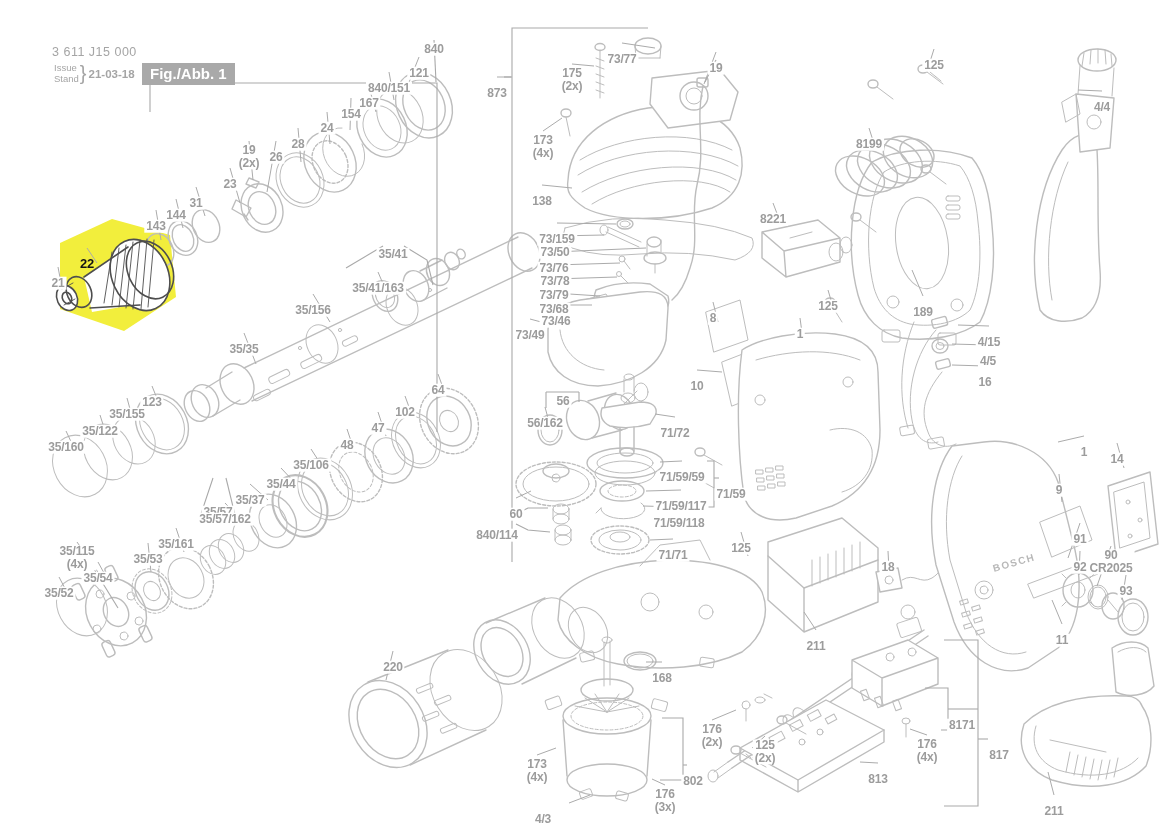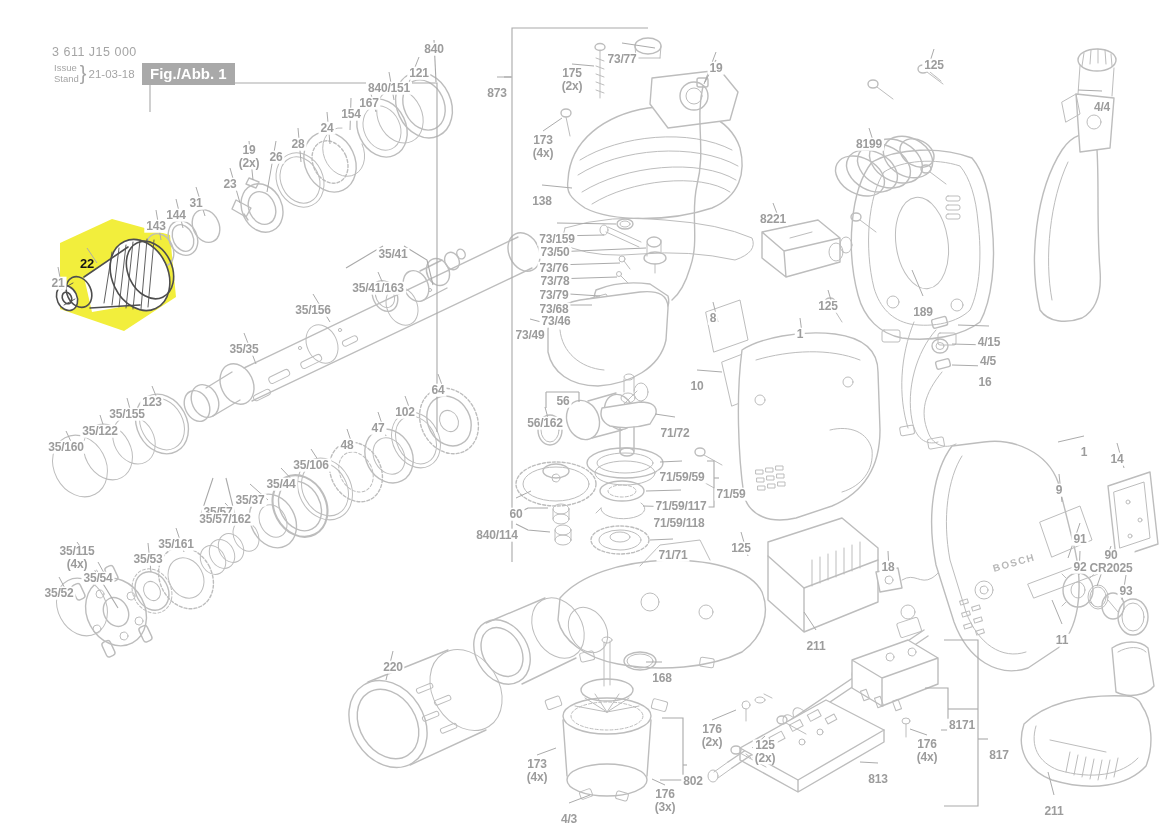--- a/index.html
+++ b/index.html
@@ -20,21 +20,21 @@
   #labels{position:absolute;left:0;top:0;width:100%;height:100%;margin-top:16px;}
   .plabel{position:absolute;transform:translate(-50%,-50%);font-weight:700;font-size:12px;
           color:#9c9c9c;background:#fff;padding:0 2px;line-height:1.05;text-align:center;
           white-space:nowrap;letter-spacing:-.2px;}
   .plabel.hl{color:#141414;background:transparent;font-size:13px;}
   
   #doc-number{position:absolute;left:52px;top:45px;font-size:12.5px;color:#a5a5a5;letter-spacing:.5px;}
   #issue-block{position:absolute;left:54px;top:62px;color:#a5a5a5;display:flex;align-items:center;}
   #issue-words{font-size:9.5px;line-height:1.15;}
   #issue-brace{font-size:20px;font-weight:400;margin:0 2px 0 1px;}
-  #issue-date{font-size:11.5px;}
+  #issue-date{font-size:11.5px;font-weight:bold;}
   #fig-badge{position:absolute;left:142px;top:63px;background:#a9a9a9;color:#fff;
              font-size:15px;font-weight:700;padding:2px 8px 3px 8px;}
   
   #footer-note{position:absolute;left:44px;top:755px;font-size:11px;color:#b8b8b8;line-height:1.18;}
   #footer-note div{white-space:nowrap;}
 </style>
 </head>
 <body>
 
 <div id="stage">
@@ -756,21 +756,21 @@
         <div>173</div>
         <div>(4x)</div>
       </div>
       <div class="plabel" style="left: 693px; top: 765px;">
         <div>802</div>
       </div>
       <div class="plabel" style="left: 665px; top: 785px;">
         <div>176</div>
         <div>(3x)</div>
       </div>
-      <div class="plabel" style="left: 569px; top: 803px;">
+      <div class="plabel" style="left: 543px; top: 803px;">
         <div>4/3</div>
       </div>
       <div class="plabel" style="left: 712px; top: 720px;">
         <div>176</div>
         <div>(2x)</div>
       </div>
       <div class="plabel" style="left: 934px; top: 49px;">
         <div>125</div>
       </div>
       <div class="plabel" style="left: 869px; top: 128px;">

